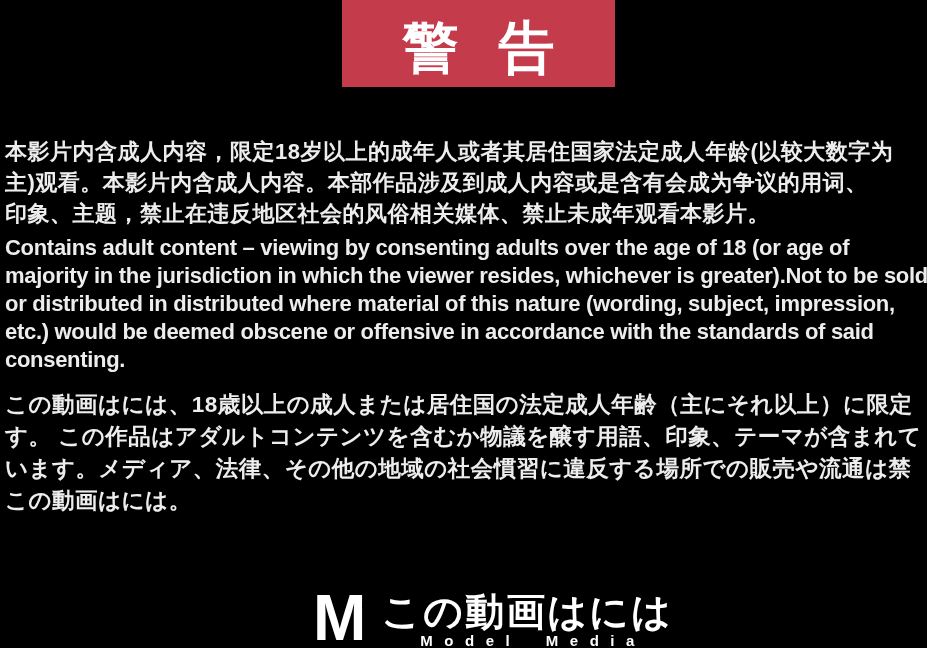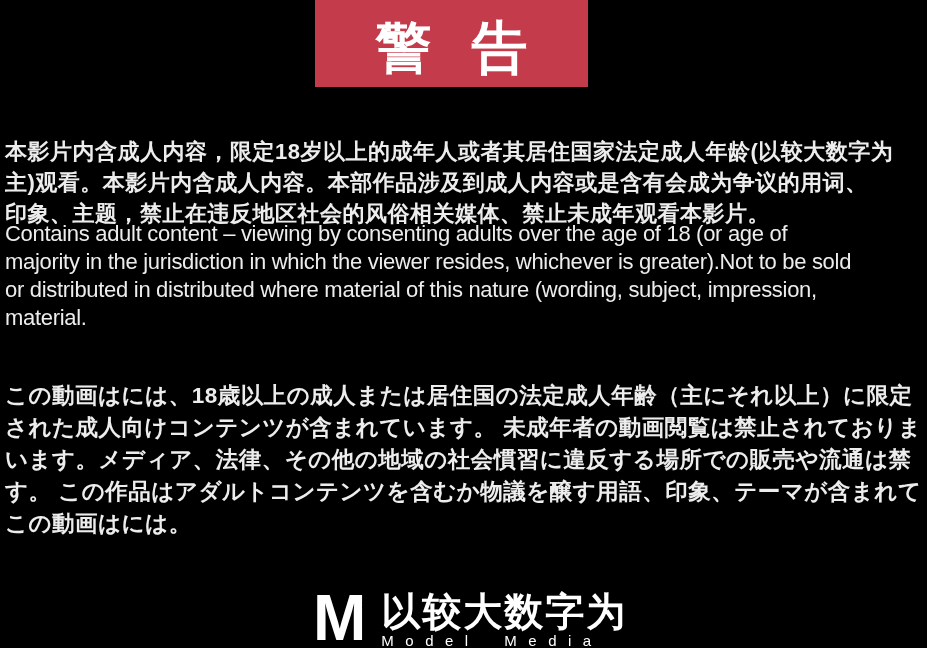--- a/index.html
+++ b/index.html
@@ -12,21 +12,21 @@
     width: 927px;
     height: 648px;
     background: var(--background, #000000);
     overflow: hidden;
     font-family: "Liberation Sans", "DejaVu Sans", sans-serif;
   }
 
   
   .banner {
     position: absolute;
-    left: 315px;
+    left: 342px;
     top: 0;
     width: 273px;
     height: 87px;
     background: var(--banner_red, #c43b4b);
     display: flex;
     align-items: center;
     justify-content: center;
   }
   .banner-title {
     color: #ffffff;
@@ -51,28 +51,28 @@
   }
   .para-zh {
     top: 110px;
     font-size: 22px;
     font-weight: bold;
     line-height: 31px;
     letter-spacing: 0.5px;
     margin-top: 26px;
   }
   .para-en {
-    top: 220px;
+    top: 234px;
     font-size: 22px;
-    font-weight: normal;
+    font-weight: bold;
     line-height: 28px;
     letter-spacing: -0.3px;
   }
   .para-ja {
-    top: 380px;
+    top: 389px;
     font-size: 22.5px;
     font-weight: bold;
     line-height: 32px;
     letter-spacing: 0.5px;
   }
 
   
   .logo {
     position: absolute;
     left: 313px;
@@ -93,27 +93,28 @@
     flex-direction: column;
   }
   .logo-cn {
     font-weight: bold;
     font-size: 39px;
     line-height: 44px;
     letter-spacing: 2px;
     white-space: nowrap;
   }
   .logo-en {
-    font-weight: normal;
+    font-weight: bold;
     font-size: 15px;
     line-height: 16px;
     letter-spacing: 11.5px;
     word-spacing: 9px;
     white-space: nowrap;
     margin-top: -1px;
+    margin-left: 39px;
   }
 </style>
 </head>
 <body>
 
 <div class="stage">
 
   <div class="banner">
     <span class="banner-title">警告</span>
   </div>
@@ -121,32 +122,32 @@
   <div class="para para-zh">
     <div class="line">本影片内含成人内容，限定18岁以上的成年人或者其居住国家法定成人年龄(以较大数字为</div>
     <div class="line">主)观看。本影片内含成人内容。本部作品涉及到成人内容或是含有会成为争议的用词、</div>
     <div class="line">印象、主题，禁止在违反地区社会的风俗相关媒体、禁止未成年观看本影片。</div>
   </div>
 
   <div class="para para-en">
     <div class="line">Contains adult content – viewing by consenting adults over the age of 18 (or age of</div>
     <div class="line">majority in the jurisdiction in which the viewer resides, whichever is greater).Not to be sold</div>
     <div class="line">or distributed in distributed where material of this nature (wording, subject, impression,</div>
-    <div class="line">material.</div>
+    <div class="line">etc.) would be deemed obscene or offensive in accordance with the standards of said</div>
+    <div class="line">consenting.</div>
   </div>
 
   <div class="para para-ja">
     <div class="line">この動画はには、18歳以上の成人または居住国の法定成人年齢（主にそれ以上）に限定</div>
-    <div class="line">された成人向けコンテンツが含まれています。 未成年者の動画閲覧は禁止されておりま</div>
+    <div class="line">す。 この作品はアダルトコンテンツを含むか物議を醸す用語、印象、テーマが含まれて</div>
     <div class="line">います。メディア、法律、その他の地域の社会慣習に違反する場所での販売や流通は禁</div>
-    <div class="line">す。 この作品はアダルトコンテンツを含むか物議を醸す用語、印象、テーマが含まれて</div>
     <div class="line">この動画はには。</div>
   </div>
 
   <div class="logo">
     <span class="logo-m">M</span>
     <div class="logo-text">
-      <div class="logo-cn">以较大数字为</div>
+      <div class="logo-cn">この動画はには</div>
       <div class="logo-en">Model Media</div>
     </div>
   </div>
 
 </div>
 
 </body></html>

